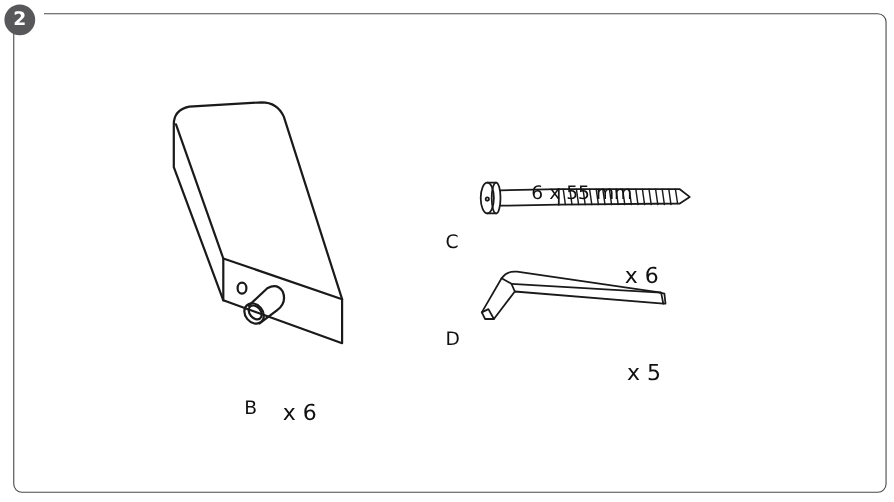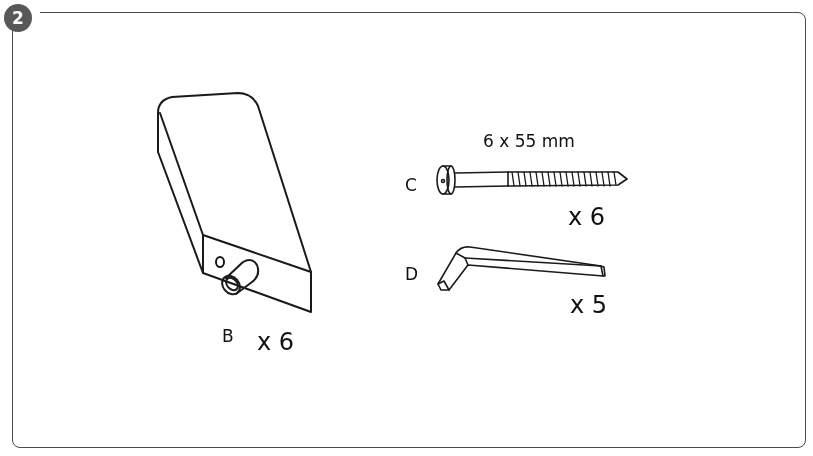--- a/index.html
+++ b/index.html
@@ -1,23 +1,23 @@
 <!DOCTYPE html>
 <html><head>
 <meta charset="utf-8">
 <style>
   html, body { margin: 0; padding: 0; background: #ffffff; }
   body { width: 813px; height: 456px; position: relative; overflow: hidden; font-family: "DejaVu Sans", sans-serif; }
   .frame { position: absolute; left: 12px; top: 12px; width: 794px; height: 436px; border: 1.5px solid #4a4a4a; border-radius: 8px; box-sizing: border-box; }
   .frame-gap { position: absolute; left: 0; top: 0; width: 40px; height: 30px; background: #fff; }
   .badge { position: absolute; left: 4px; top: 4px; width: 28px; height: 28px; border-radius: 50%; background: #58585a; color: #fff; font-weight: bold; font-size: 17px; line-height: 28px; text-align: center; font-family: "DejaVu Sans", sans-serif; }
   svg.art { position: absolute; left: 0; top: 0; }
-  .lbl { position: absolute; color: #111; font-family: "DejaVu Sans", sans-serif; white-space: nowrap; }
+  .lbl { position: absolute; color: #111; font-family: "DejaVu Sans", sans-serif; white-space: nowrap; margin-top: 35px; }
   .lbl-letter { font-size: 17px; }
-  .lbl-qty { font-size: 24px; text-align: right; }
+  .lbl-qty { font-size: 20px; text-align: right; }
   .lbl-dim { font-size: 17px; }
 </style>
 </head>
 <body>
 
 <div class="frame"></div>
 <div class="frame-gap"></div>
 <div class="badge">2</div>
 
 <svg class="art" width="813" height="456" viewBox="0 0 813 456">

